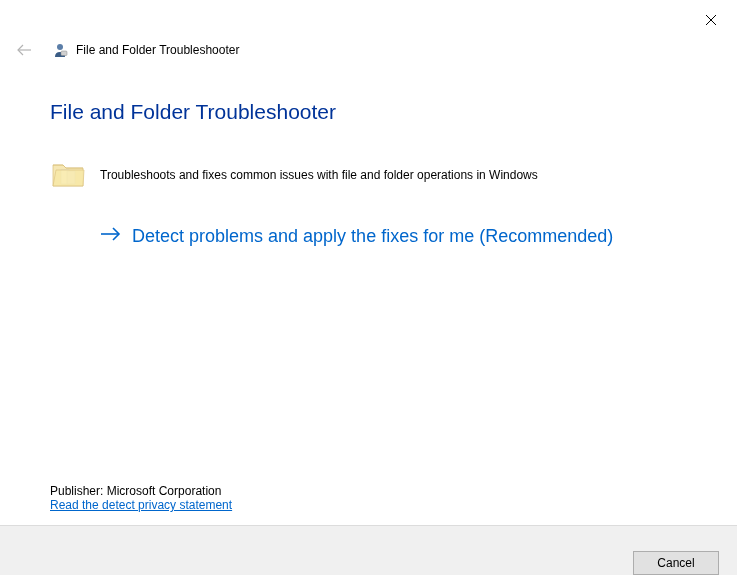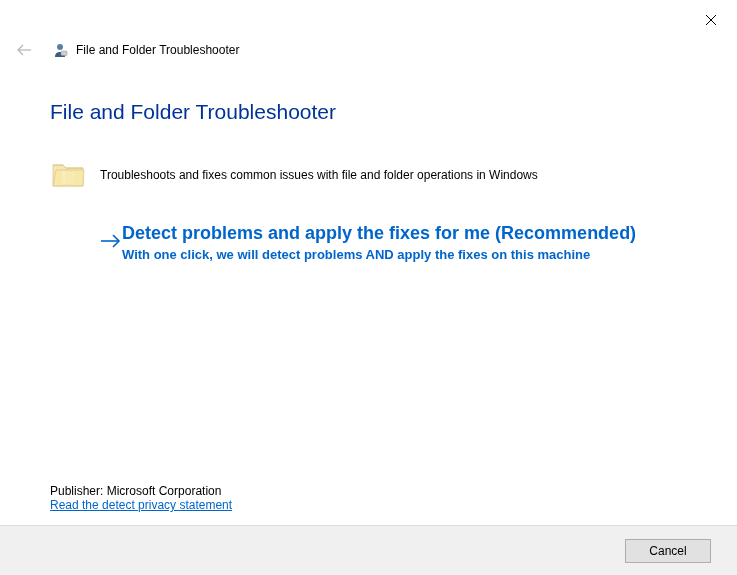--- a/index.html
+++ b/index.html
@@ -77,25 +77,24 @@
     .intro-text {
       font-size: 12px;
       color: #000;
       padding-top: 2px;
     }
     .options {
       margin-left: 50px;
     }
     .option {
       display: flex;
-      align-items: center;
-      gap: 0;
+      align-items: flex-end;
+      gap: 10px;
       margin-bottom: 26px;
       cursor: pointer;
-      font-weight: bold;
     }
     .option-arrow {
       width: 22px;
       height: 22px;
       flex-shrink: 0;
       margin-top: 4px;
     }
     .option-title {
       font-size: 18px;
       color: #0066cc;
@@ -119,23 +118,23 @@
     }
     .footer {
       position: absolute;
       bottom: 0;
       left: 0;
       right: 0;
       height: 50px;
       background: #f0f0f0;
       border-top: 1px solid #dcdcdc;
       display: flex;
-      align-items: center;
+      align-items: flex-end;
       justify-content: flex-end;
-      padding-right: 26px;
+      padding-right: 18px;
     }
     .btn {
       min-width: 86px;
       height: 24px;
       font-size: 12px;
       font-family: inherit;
       background: #e1e1e1;
       border: 1px solid #adadad;
       cursor: pointer;
     }
@@ -186,21 +185,20 @@
   <div class="options">
     <div class="option">
       <div class="option-arrow">
         <svg width="22" height="16" viewBox="0 0 22 16">
           <line x1="1" y1="8" x2="19" y2="8" stroke="#0066cc" stroke-width="1.6"></line>
           <polyline points="13,2 19,8 13,14" fill="none" stroke="#0066cc" stroke-width="1.6"></polyline>
         </svg>
       </div>
       <div>
         <div class="option-title">Detect problems and apply the fixes for me (Recommended)</div>
-        <div class="option-desc">With one click, we will detect problems AND apply the fixes on this machine</div>
       </div>
     </div>
 
   </div>
 </div>
 
 <div class="publisher-block">
   <div>Publisher: Microsoft Corporation</div>
   <a class="privacy-link">Read the detect privacy statement</a>
 </div>

